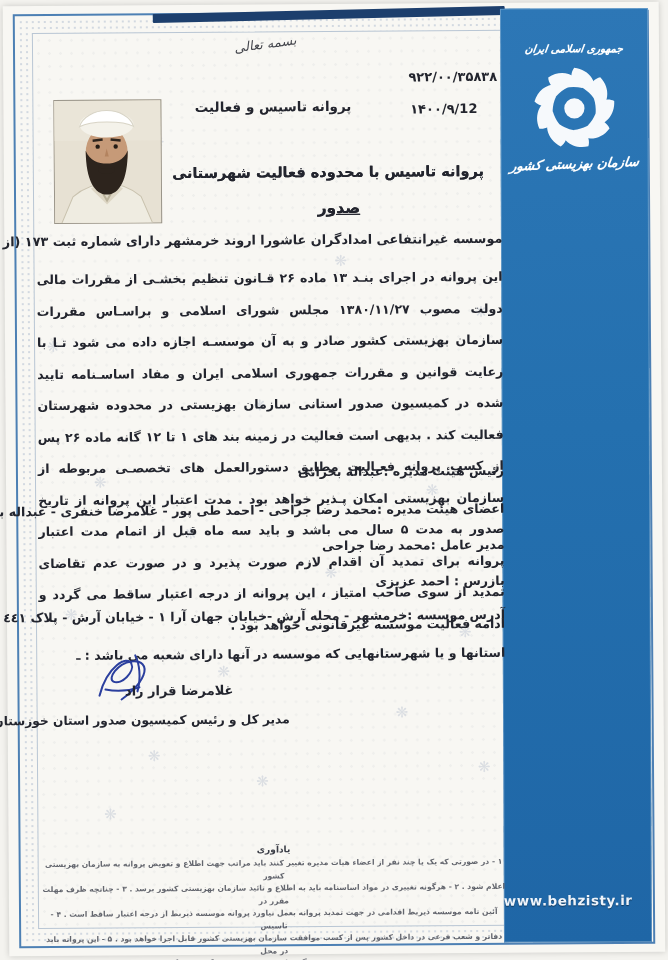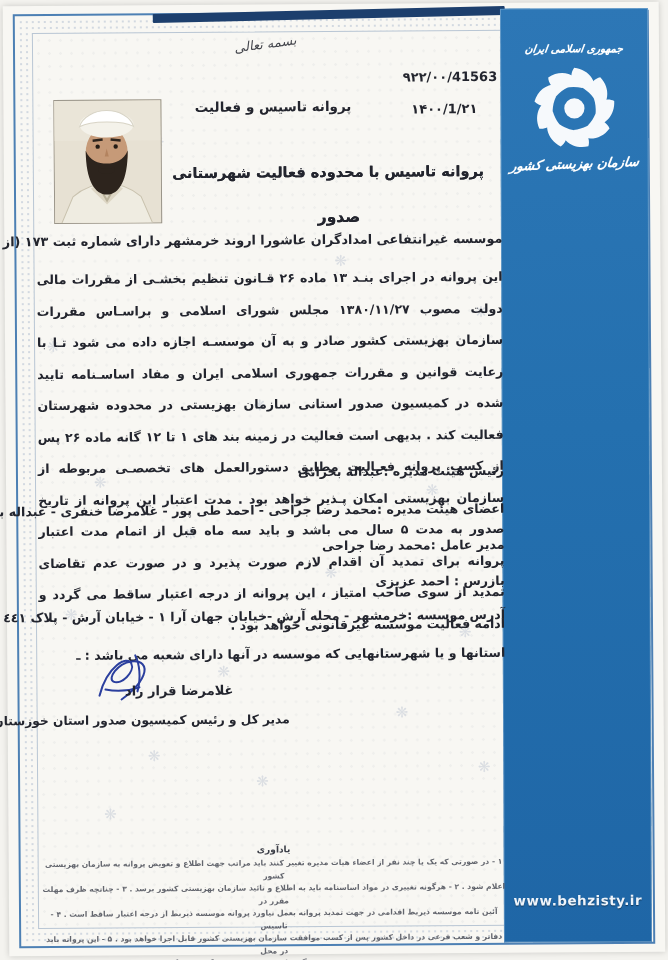--- a/index.html
+++ b/index.html
@@ -38,21 +38,21 @@
       transform:rotate(0.15deg);
       box-shadow:inset 0 0 0 1px rgba(255,255,255,.25); color:#fff;
       display:flex; flex-direction:column; align-items:center; }
   .sb-country { margin-top:34px; font-size:10.5px; font-weight:bold;
       font-style:italic; transform:skewX(-8deg); letter-spacing:.5px;
       text-shadow:0 0 1px rgba(255,255,255,.4); white-space:nowrap; }
   .sb-logo { margin-top:8px; width:92px; height:92px; }
   .sb-orgname { margin-top:2px; font-size:13px; font-weight:bold;
       font-style:italic; transform:skewX(-10deg) rotate(-2deg);
       white-space:nowrap; text-shadow:0 0 1px rgba(255,255,255,.35); }
-  .sb-site { position:absolute; bottom:34px; width:100%; text-align:center;
+  .sb-site { position:absolute; bottom:34px; width:100%; text-align:left;
       font-size:13.5px; font-weight:bold; letter-spacing:.5px;
       color:#eef4fb; text-shadow:0 1px 1px rgba(0,0,0,.45);
       font-family:"DejaVu Sans", sans-serif; }
 
   
   .content { position:absolute; left:32px; top:22px; width:466px; height:900px;
       direction:rtl; color:#23252e; }
 
   .bismillah { position:absolute; top:10px; right:205px;
       font-family:"DejaVu Serif", serif; font-style:italic; font-size:13px;
@@ -63,22 +63,22 @@
   .doc-date   { position:absolute; top:76px; right:24px; font-size:13px;
       font-weight:bold; letter-spacing:1px; white-space:nowrap; }
   .license-type { position:absolute; top:72px; right:150px; font-size:13.5px;
       font-weight:bold; white-space:nowrap; }
 
   .photo { position:absolute; left:18px; top:72px; width:108px; height:124px;
       border:1px solid #9a958a; background:#e6e0d2; overflow:hidden; }
 
   .license-scope { position:absolute; top:138px; right:18px; font-size:14.5px;
       font-weight:bold; white-space:nowrap; text-shadow:0 0 .5px #23252e; }
-  .sodur { position:absolute; top:182px; right:142px; font-size:15.5px;
-      font-weight:bold; letter-spacing:1px; text-shadow:0 0 .6px #23252e; }
+  .sodur { position:absolute; top:173px; right:142px; font-size:15.5px;
+      font-weight:bold; letter-spacing:1px; text-shadow:0 0 .6px #23252e;text-decoration:underline; }
 
   .institution { position:absolute; top:206px; right:0; width:100%;
       font-size:12.8px; font-weight:bold; white-space:nowrap; }
 
   .mainpara { position:absolute; top:236px; right:0; width:100%;
       font-size:12.6px; font-weight:bold; line-height:31.5px;
       text-align:justify; text-align-last:right; }
 
   .off-line { position:absolute; right:0; width:100%; font-size:12.6px;
       font-weight:bold; white-space:nowrap; }
@@ -154,23 +154,23 @@
 
       <div class="sb-orgname">سازمان بهزیستی کشور</div>
 
       <div class="sb-site">www.behzisty.ir</div>
     </div>
 
     <div class="content">
 
       <div class="bismillah">بسمه تعالی</div>
 
-      <div class="doc-number">۹۲۲/۰۰/41563</div>
+      <div class="doc-number">۹۲۲/۰۰/۳۵۸۳۸</div>
       <div class="license-type">پروانه تاسیس و فعالیت</div>
-      <div class="doc-date">۱۴۰۰/1/۲۱</div>
+      <div class="doc-date">۱۴۰۰/۹/12</div>
 
       <div class="photo">
         <svg viewBox="0 0 108 124" width="108" height="124">
           <rect width="108" height="124" fill="#e7e1d3"></rect>
           <rect width="108" height="40" fill="#eae5d8"></rect>
           <path d="M8,124 L20,96 C32,86 42,83 54,83 C66,83 76,86 88,96 L100,124 Z" fill="#efece1" stroke="#c9c2ae" stroke-width="1"></path>
           <path d="M38,88 L54,104 L70,88 L64,84 L44,84 Z" fill="#ddd6c4"></path>
           <path d="M46,86 L54,100 L62,86" fill="none" stroke="#b9b19a" stroke-width="2"></path>
           <ellipse cx="54" cy="52" rx="21" ry="26" fill="#c69a78"></ellipse>
           <path d="M33,50 C33,80 42,94 54,94 C66,94 75,80 75,50 C71,60 62,63 54,63 C46,63 37,60 33,50 Z" fill="#2d241d"></path>

